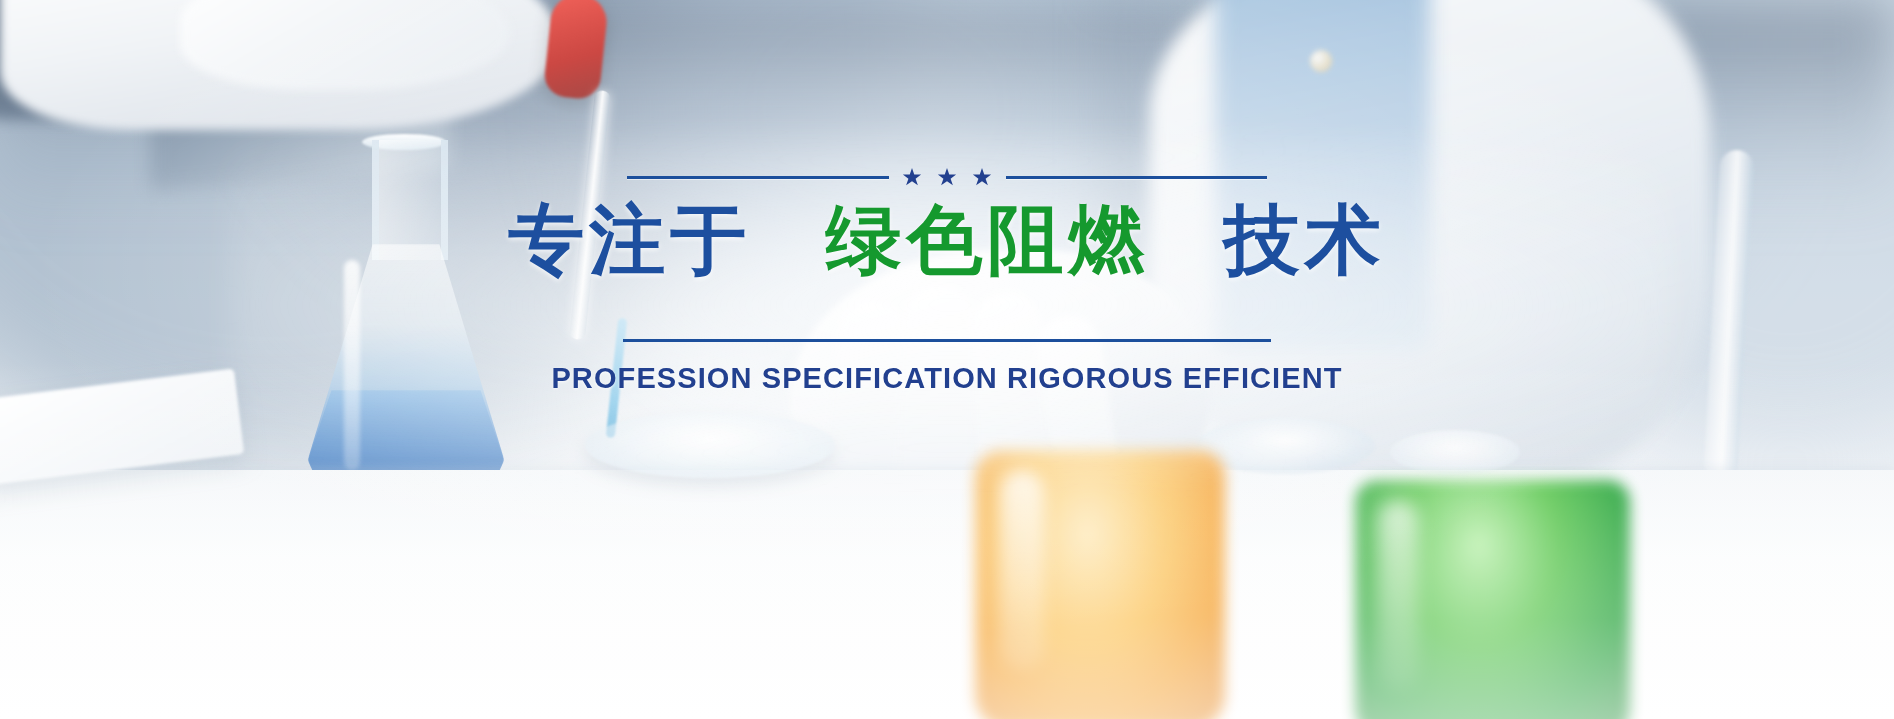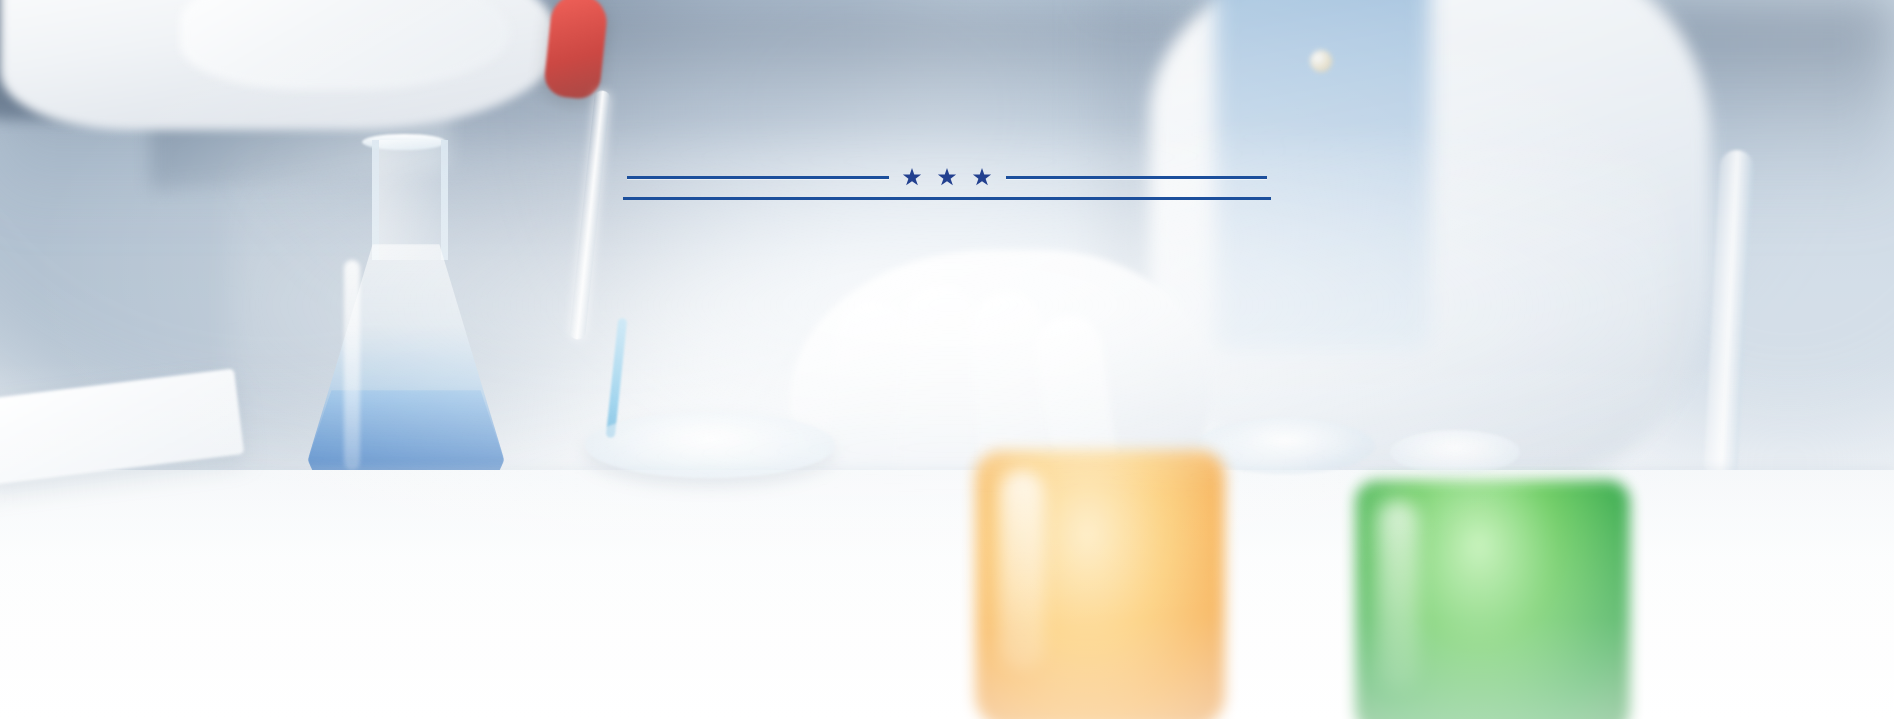--- a/index.html
+++ b/index.html
@@ -384,18 +384,26 @@
     <div class="rule-row">
       <span class="rule"></span>
       <span class="stars">
         <i class="star"></i>
         <i class="star"></i>
         <i class="star"></i>
       </span>
       <span class="rule"></span>
     </div>
 
+    <h1 class="headline">
+      <span class="seg-blue">专注于</span>
+      <span class="sp"></span>
+      <span class="seg-green">绿色阻燃</span>
+      <span class="sp"></span>
+      <span class="seg-blue">技术</span>
+    </h1>
 
     <div class="underline-row"></div>
 
+    <div class="subtitle">PROFESSION SPECIFICATION RIGOROUS EFFICIENT</div>
 
   </div>
 </div>
 
 </body></html>

